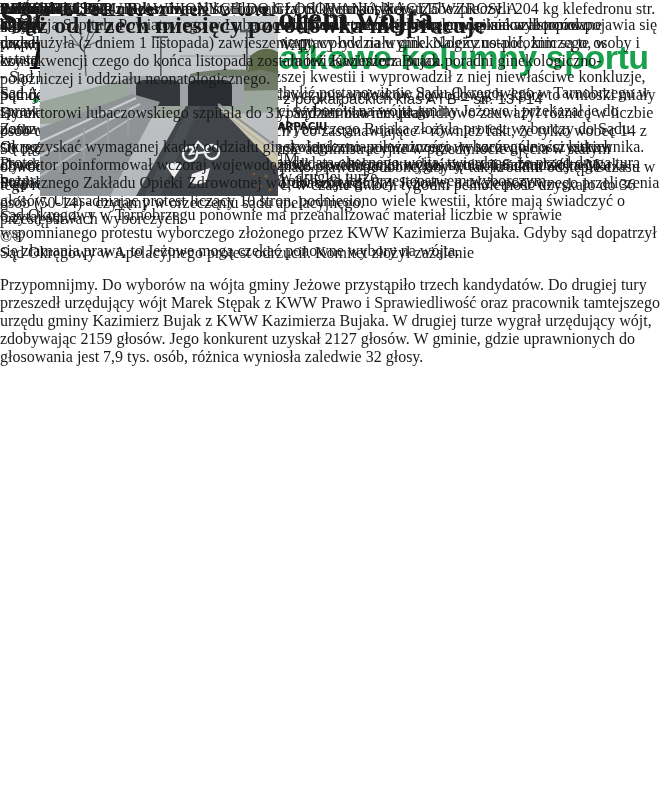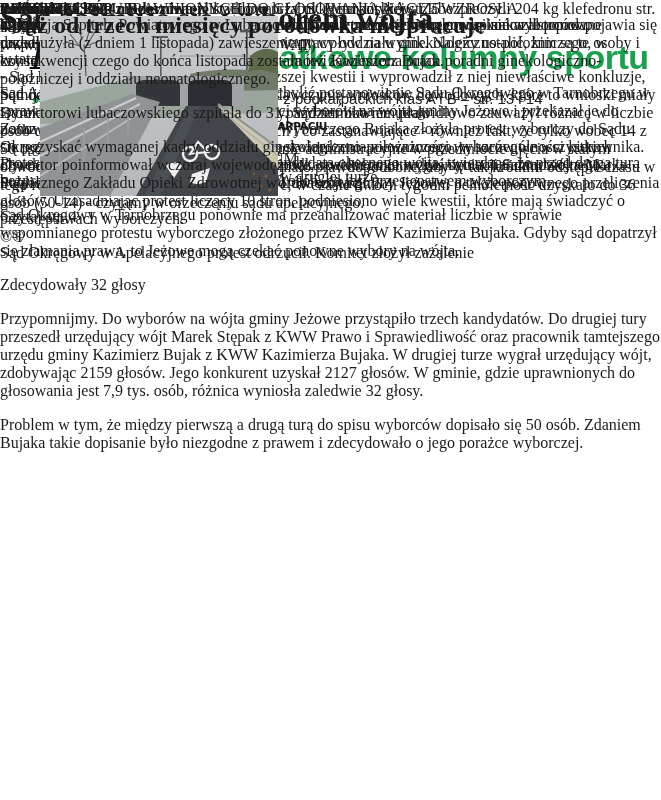--- a/index.html
+++ b/index.html
@@ -174,23 +174,21 @@
     <span class="region-text">LISTA UPRAWNIONYCH DO GŁOSOWANIA NAGLE WZROSŁA</span>
   </div>
   <h1 class="abs main-headline" style="margin:0;">Sąd zajmuje się wyborem wójta</h1>
 
   <div class="abs col col1">
     <p class="byline">Wojciech Tatara</p>
     <p class="byline-mail">w.tatara@nowiny24.pl</p>
     <p class="lead">Sąd Apelacyjny w Rzeszowie postanowił uchylić postanowienie Sądu Okręgowego w Tarnobrzegu w sprawie protestu wyborczego co do ważności wyborów na wójta gminy Jeżowe i przekazał je do ponownego rozpatrzenia.</p>
     <p>Protest skierował komitet wyborczy kontrkandydata obecnego wójta, twierdząc, że przed drugą turą bezprawnie dopisano do spisu wyborców 50 osób, co jest przestępstwem wyborczym.</p>
     <p class="ind">Sąd Okręgowy w Tarnobrzegu ponownie ma przeanalizować materiał liczbie w sprawie wspomnianego protestu wyborczego złożonego przez KWW Kazimierza Bujaka. Gdyby sąd dopatrzył się złamania prawa, to Jeżowe mogą czekać ponowne wybory na wójta.</p>
-    <p class="subhead">Zdecydowały 32 głosy</p>
     <p class="ind">Przypomnijmy. Do wyborów na wójta gminy Jeżowe przystąpiło trzech kandydatów. Do drugiej tury przeszedł urzędujący wójt Marek Stępak z KWW Prawo i Sprawiedliwość oraz pracownik tamtejszego urzędu gminy Kazimierz Bujak z KWW Kazimierza Bujaka. W drugiej turze wygrał urzędujący wójt, zdobywając 2159 głosów. Jego konkurent uzyskał 2127 głosów. W gminie, gdzie uprawnionych do głosowania jest 7,9 tys. osób, różnica wyniosła zaledwie 32 głosy.</p>
-    <p class="ind">Problem w tym, że między pierwszą a drugą turą do spisu wyborców dopisało się 50 osób. Zdaniem Bujaka takie dopisanie było niezgodne z prawem i zdecydowało o jego porażce wyborczej.</p>
   </div>
 
   <figure class="abs photo-fig photo1">
     <div class="photo-frame">
       <svg width="125" height="148" viewBox="0 0 125 148">
         <defs>
             <linearGradient id="bg1" x1="0" y1="0" x2="0" y2="1">
           <stop offset="0" stop-color="#4a86c8"></stop>
               <stop offset="1" stop-color="#2b5d9e"></stop>
             </linearGradient>

